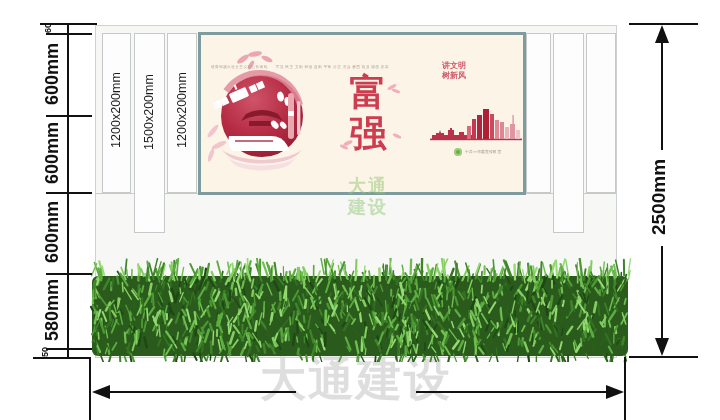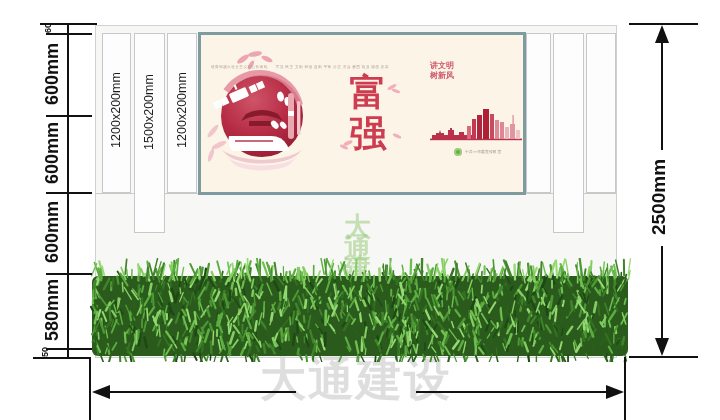--- a/index.html
+++ b/index.html
@@ -9,34 +9,34 @@
   
   .wall{left:95px;top:25px;width:522px;height:333px;background:#f7f7f6;
         border:1px solid #cfd2d3;box-sizing:border-box;z-index:1;}
   .shelf{height:1px;background:#c6c9ca;z-index:2;}
   .slat{background:#fdfdfd;border:1px solid #c6c9ca;box-sizing:border-box;z-index:3;}
   .slab{position:absolute;white-space:nowrap;font-size:12.5px;color:#1a1a1a;z-index:4;
         transform:translate(-50%,-50%) rotate(-90deg);}
   
   .poster{left:198px;top:32px;width:328px;height:163px;background:#fcf4e6;
           border:3px solid #7e9ba0;box-sizing:border-box;z-index:4;}
-  .poster-inner{position:absolute;left:0;top:0;width:267px;height:157px;}
+  .poster-inner{position:absolute;left:0;top:0;width:267px;height:157px;padding-left:12px;}
   .ptopline{position:absolute;left:10px;top:29px;width:420px;font-size:8px;color:#a89e93;
             transform:scale(.45);transform-origin:left top;white-space:nowrap;letter-spacing:1px;}
   .ptag{position:absolute;right:14px;top:26px;text-align:right;font-size:8px;line-height:10px;
         font-weight:bold;color:#cf5a6b;}
   .pslogan{position:absolute;left:147px;top:37px;width:40px;text-align:center;font-size:37px;
            line-height:41px;font-weight:bold;color:#ce3c50;font-family:"Liberation Serif", serif;}
   .ppub{position:absolute;left:264px;top:114px;font-size:7px;color:#9b9489;white-space:nowrap;
         transform:scale(.55);transform-origin:left top;}
   .pdot{position:absolute;left:253px;top:113px;width:8px;height:8px;border-radius:50%;
         background:#67b03e;box-shadow:inset 0 0 0 2px rgba(255,255,255,.35);}
   
-  .wm-stamp{left:344px;top:176px;width:48px;z-index:5;text-align:left;font-weight:bold;
-            font-size:27px;line-height:21px;color:rgba(146,199,114,.5);letter-spacing:2px;margin-top:41px;}
+  .wm-stamp{left:344px;top:176px;width:48px;z-index:5;text-align:center;font-weight:bold;
+            font-size:18px;line-height:21px;color:rgba(146,199,114,.5);letter-spacing:2px;}
   .wm-cn{left:356px;top:349px;transform:translateX(-50%);z-index:5;font-size:46px;font-weight:bold;
          color:#d7d7d7;opacity:.8;white-space:nowrap;letter-spacing:2px;}
   .wm-en{left:356px;top:394px;transform:translateX(-50%);z-index:5;font-size:13px;
          color:#dedede;letter-spacing:3px;white-space:nowrap;font-weight:bold;}
   
   .hedge{left:88px;top:258px;width:544px;height:104px;z-index:6;}
   
   .dline{background:#111;z-index:8;}
   .vlab{position:absolute;white-space:nowrap;font-weight:bold;color:#111;z-index:9;
         transform:translate(-50%,-50%) rotate(-90deg);}

